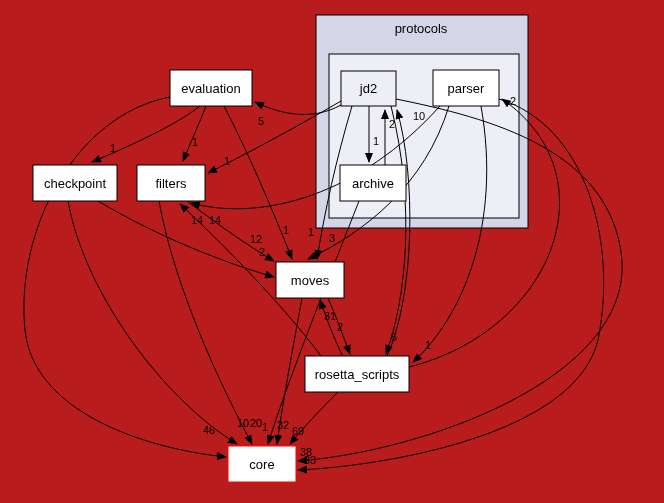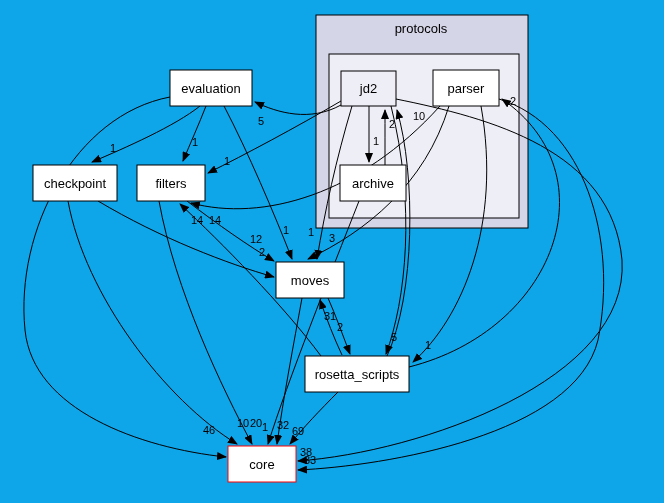--- a/index.html
+++ b/index.html
@@ -1,19 +1,19 @@
 <!DOCTYPE html>
 <html><head>
 <meta charset="utf-8">
 <style>
   html,body{margin:0;padding:0;background:#ffffff;}
   .frame{
     width:664px;height:503px;position:relative;overflow:hidden;
     font-family:"Liberation Sans", sans-serif;
-    background:#0ea5e9;
+    background:#b91c1c;
   }
   svg{position:absolute;left:0;top:0;}
   svg text{fill:#000000;font-family:"Liberation Sans", sans-serif;}
 </style>
 </head>
 <body>
 
 <div class="frame">
   <svg id="graph-svg" width="664" height="503" viewBox="0 0 664 503">
     <defs>

